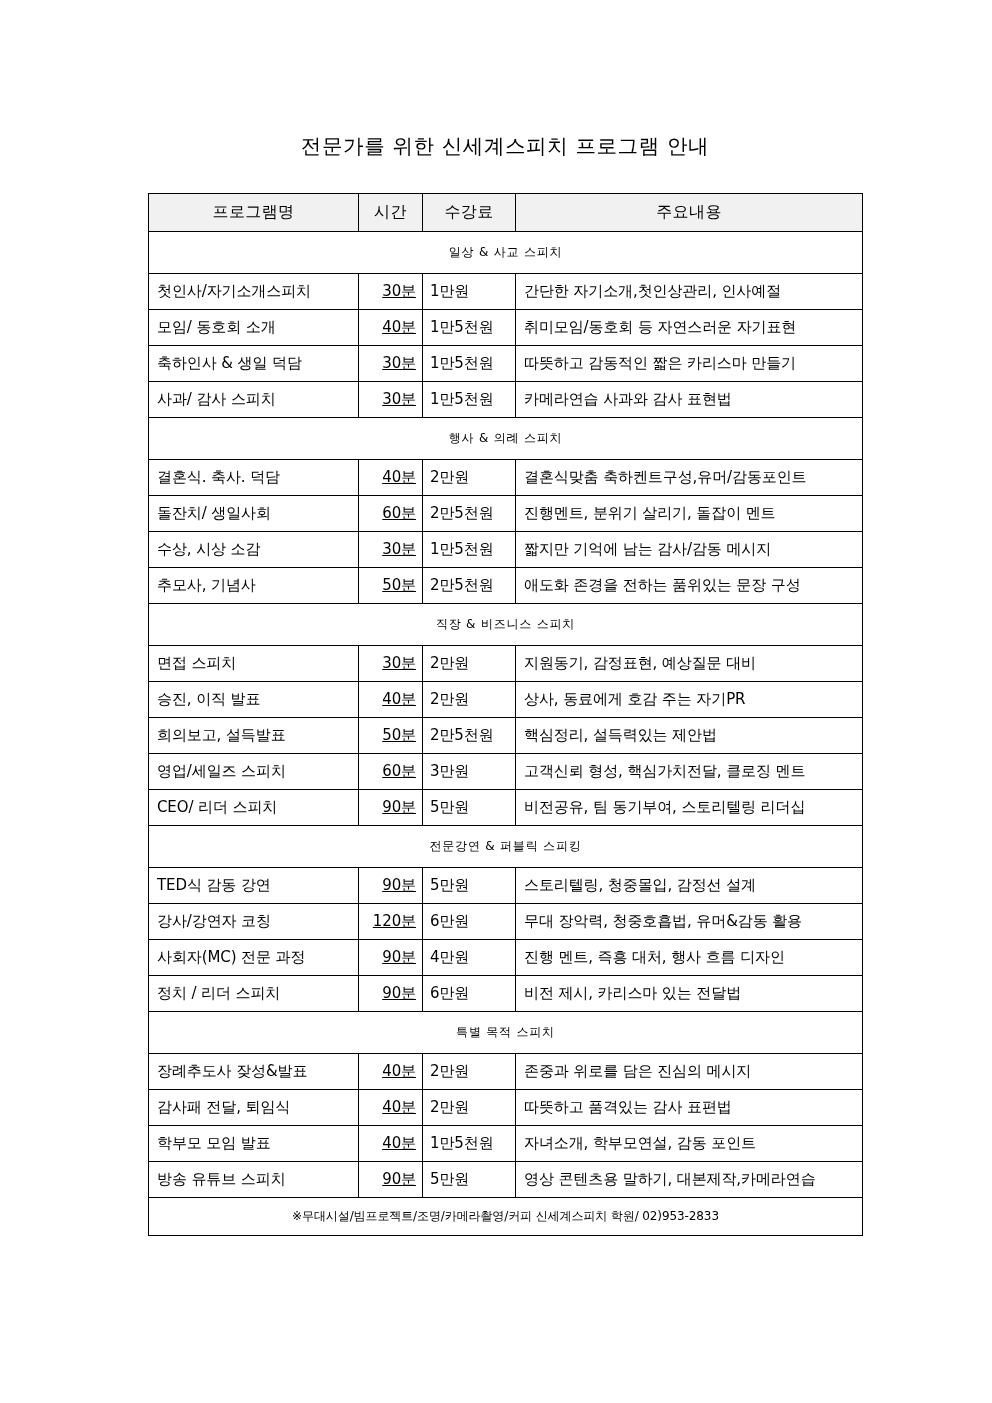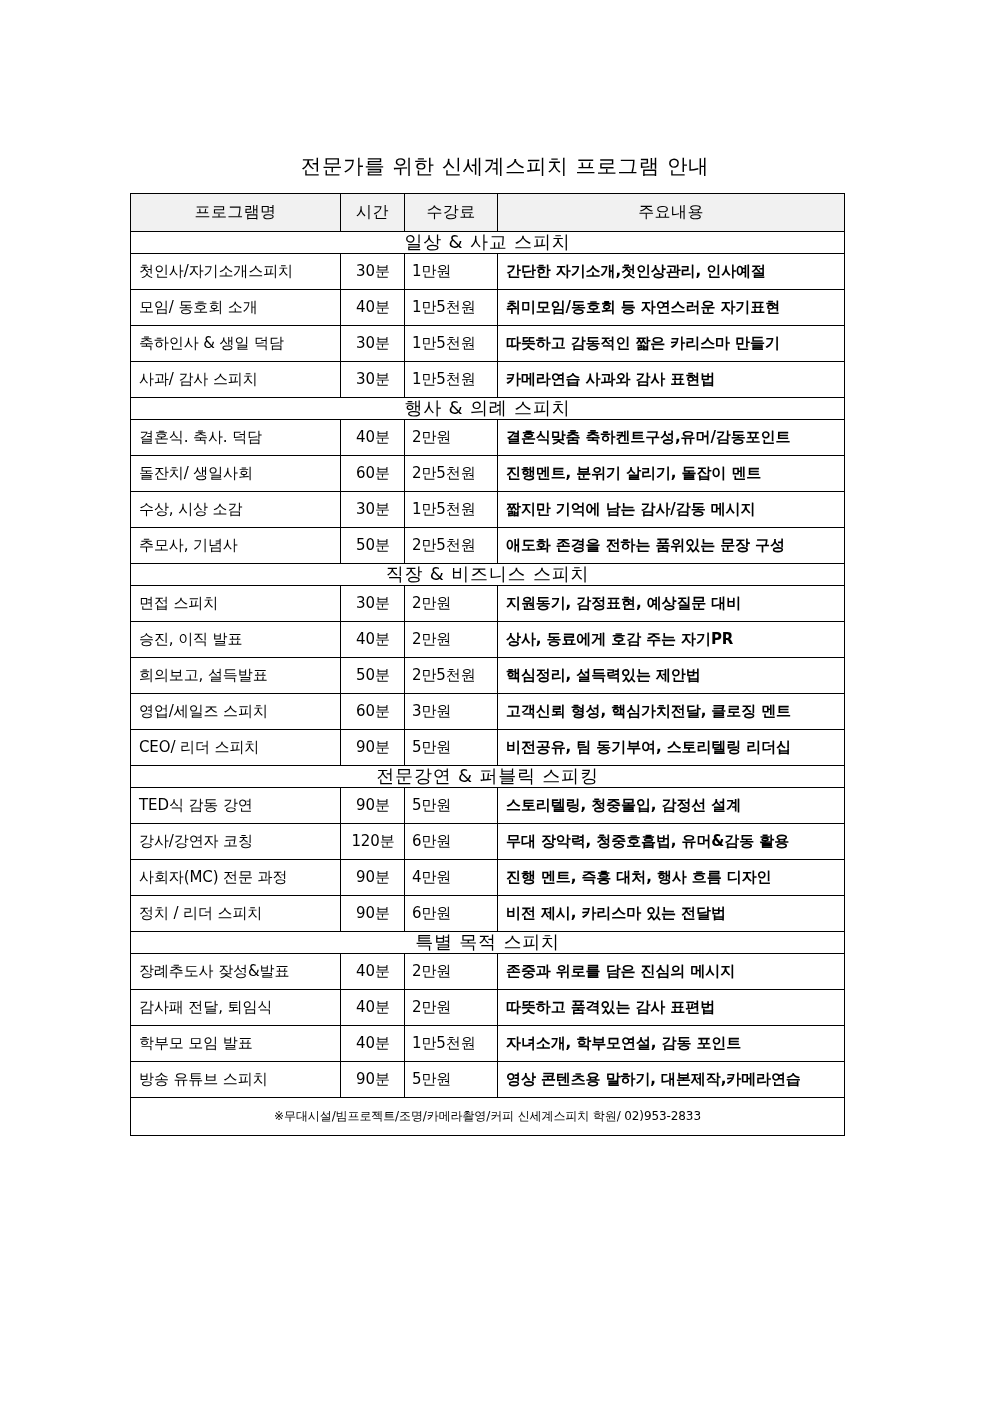--- a/index.html
+++ b/index.html
@@ -17,35 +17,35 @@
 
   .page {
     position: relative;
     width: 992px;
     height: 1403px;
     background: #ffffff;
   }
 
   .doc-title {
     position: absolute;
-    top: 152px;
+    top: 132px;
     left: 148px;
     width: 714px;
     text-align: center;
     font-size: 20.5px;
     font-weight: 400;
     letter-spacing: 0.6px;
     color: #000000;
     white-space: nowrap;
   }
 
   .table-wrap {
     position: absolute;
     top: 193px;
-    left: 130px;
+    left: 148px;
     width: 714px;
   }
 
   table.program-table {
     border-collapse: collapse;
     table-layout: fixed;
     width: 714px;
     border: 1.6px solid #000000;
   }
 
@@ -74,42 +74,42 @@
     background: #f1f1f1;
     text-align: center;
     font-size: 16px;
     font-weight: 400;
     height: 38px;
     letter-spacing: 0.4px;
   }
 
   tr.section-row td {
     text-align: center;
-    font-size: 18px;
+    font-size: 12px;
     letter-spacing: 0.8px;
-    height: 22px;
+    height: 42px;
     background: #ffffff;
   }
 
   tr.data-row td.cell-name {
     text-align: left;
     padding-left: 8px;
   }
   tr.data-row td.cell-time {
-    text-align: center;
+    text-align: right;
     padding-left: 7px;
+    text-decoration: underline;
   }
   tr.data-row td.cell-fee {
     text-align: left;
     padding-left: 7px;
   }
   tr.data-row td.cell-desc {
     text-align: left;
     padding-left: 8px;
-    font-weight: bold;
   }
 
   tr.footer-row td {
     text-align: center;
     font-size: 12px;
     height: 38px;
     letter-spacing: -0.1px;
   }
 </style>
 </head>

